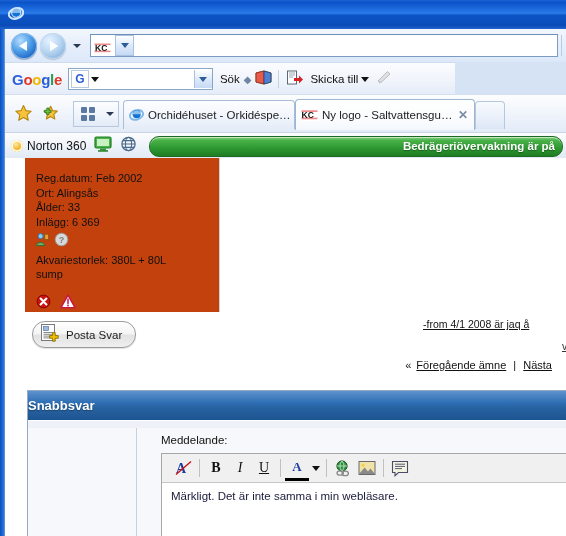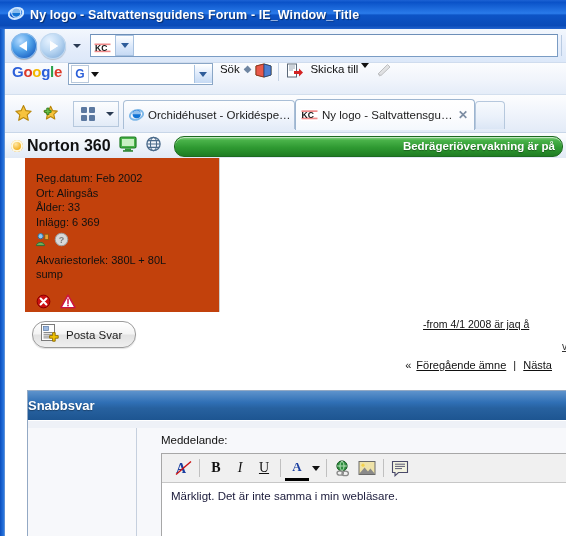--- a/index.html
+++ b/index.html
@@ -71,24 +71,24 @@
   .addr-drop{
     width:17px;height:19px;flex:0 0 auto;margin-right:1px;
     background:linear-gradient(180deg,#fdfeff,#dbe8fa 55%,#c6daf4);
     border:1px solid #a8c2e0;display:flex;align-items:center;justify-content:center;
   }
   .caret-dn-blue{width:0;height:0;border-left:4px solid transparent;border-right:4px solid transparent;border-top:5px solid #2e5c9a;}
   .nav-right-stub{width:4px;height:21px;margin-left:3px;border-left:1px solid #b9cbe2;}
 
   
   .gbar{
-    position:absolute;left:5px;top:62px;width:561px;height:32px;
+    position:absolute;left:5px;top:62px;width:450px;height:32px;
     background:linear-gradient(180deg,#fbfcfe 0%,#f0f4fb 55%,#e4ecf8 100%);
     border-top:1px solid #cfdcee;
-    display:flex;
+    display:flex;align-items:center;
   }
   .glogo{margin-left:7px;font-size:15px;font-weight:bold;letter-spacing:-.3px;white-space:nowrap;}
   .glogo span:nth-child(1){color:#2b5fd9;}
   .glogo span:nth-child(2){color:#dd3a28;}
   .glogo span:nth-child(3){color:#f2b800;}
   .glogo span:nth-child(4){color:#2b5fd9;}
   .glogo span:nth-child(5){color:#2aa14b;}
   .glogo span:nth-child(6){color:#dd3a28;}
   .gsearch{
     margin-left:6px;width:143px;height:20px;background:#fff;border:1px solid #8aa6c6;
@@ -165,21 +165,21 @@
     position:absolute;left:5px;top:132px;width:561px;height:26px;
     background:linear-gradient(180deg,#fcfdfe 0%,#eef3fa 50%,#e0e9f5 100%);
     border-top:1px solid #c8d6e8;border-bottom:1px solid #9fb3c9;
     display:flex;align-items:center;
   }
   .n-ring{
     width:12px;height:12px;border-radius:50%;margin-left:6px;flex:0 0 auto;
     background:radial-gradient(circle at 40% 35%,#ffe9a8 0%,#f2b01f 55%,#c27d05 100%);
     box-shadow:inset 0 0 0 2px #fff9e0;
   }
-  .n-text{font-size:16px;font-weight:bold;color:#111;margin-left:4px;white-space:nowrap;}
+  .n-text{font-size:12px;font-weight:normal;color:#111;margin-left:4px;white-space:nowrap;}
   .n-icon{margin-left:8px;flex:0 0 auto;}
   .n-banner{
     margin-left:12px;margin-right:3px;flex:1 1 auto;height:19px;
     border-radius:10px;
     background:linear-gradient(180deg,#8ed48b 0%,#49b249 18%,#2f9a32 55%,#1f7d23 100%);
     border:1px solid #1d6b20;
     display:flex;align-items:center;justify-content:flex-end;
     box-shadow:inset 0 1px 0 rgba(255,255,255,.5);
   }
   .n-banner span{
@@ -290,21 +290,20 @@
 
   <div class="titlebar">
     <span class="tb-icon">
       <svg width="16" height="16" viewBox="0 0 16 16">
         <ellipse cx="8" cy="8.4" rx="7.4" ry="5.2" fill="none" stroke="#cfe6ff" stroke-width="2.1" transform="rotate(-18 8 8.4)"></ellipse>
         <circle cx="8.2" cy="7.6" r="4.6" fill="#1173d4"></circle>
         <circle cx="8.2" cy="7.6" r="4.6" fill="none" stroke="#bddcfb" stroke-width="1.1"></circle>
         <path d="M3.4 6.2 A5 5 0 0 1 13 6.2 L13 8 L3.4 8 Z" fill="#e9f4ff" opacity=".55"></path>
       </svg>
     </span>
-    <span class="tb-text">Ny logo - Saltvattensguidens Forum - IE_Window_Title</span>
   </div>
 
   <div class="frame-left"></div>
   <div class="frame-left2"></div>
 
   <div class="navbar">
     <div class="nav-back">
       <div class="arrow-w arrow-left"></div>
     </div>
     <div class="nav-fwd">

